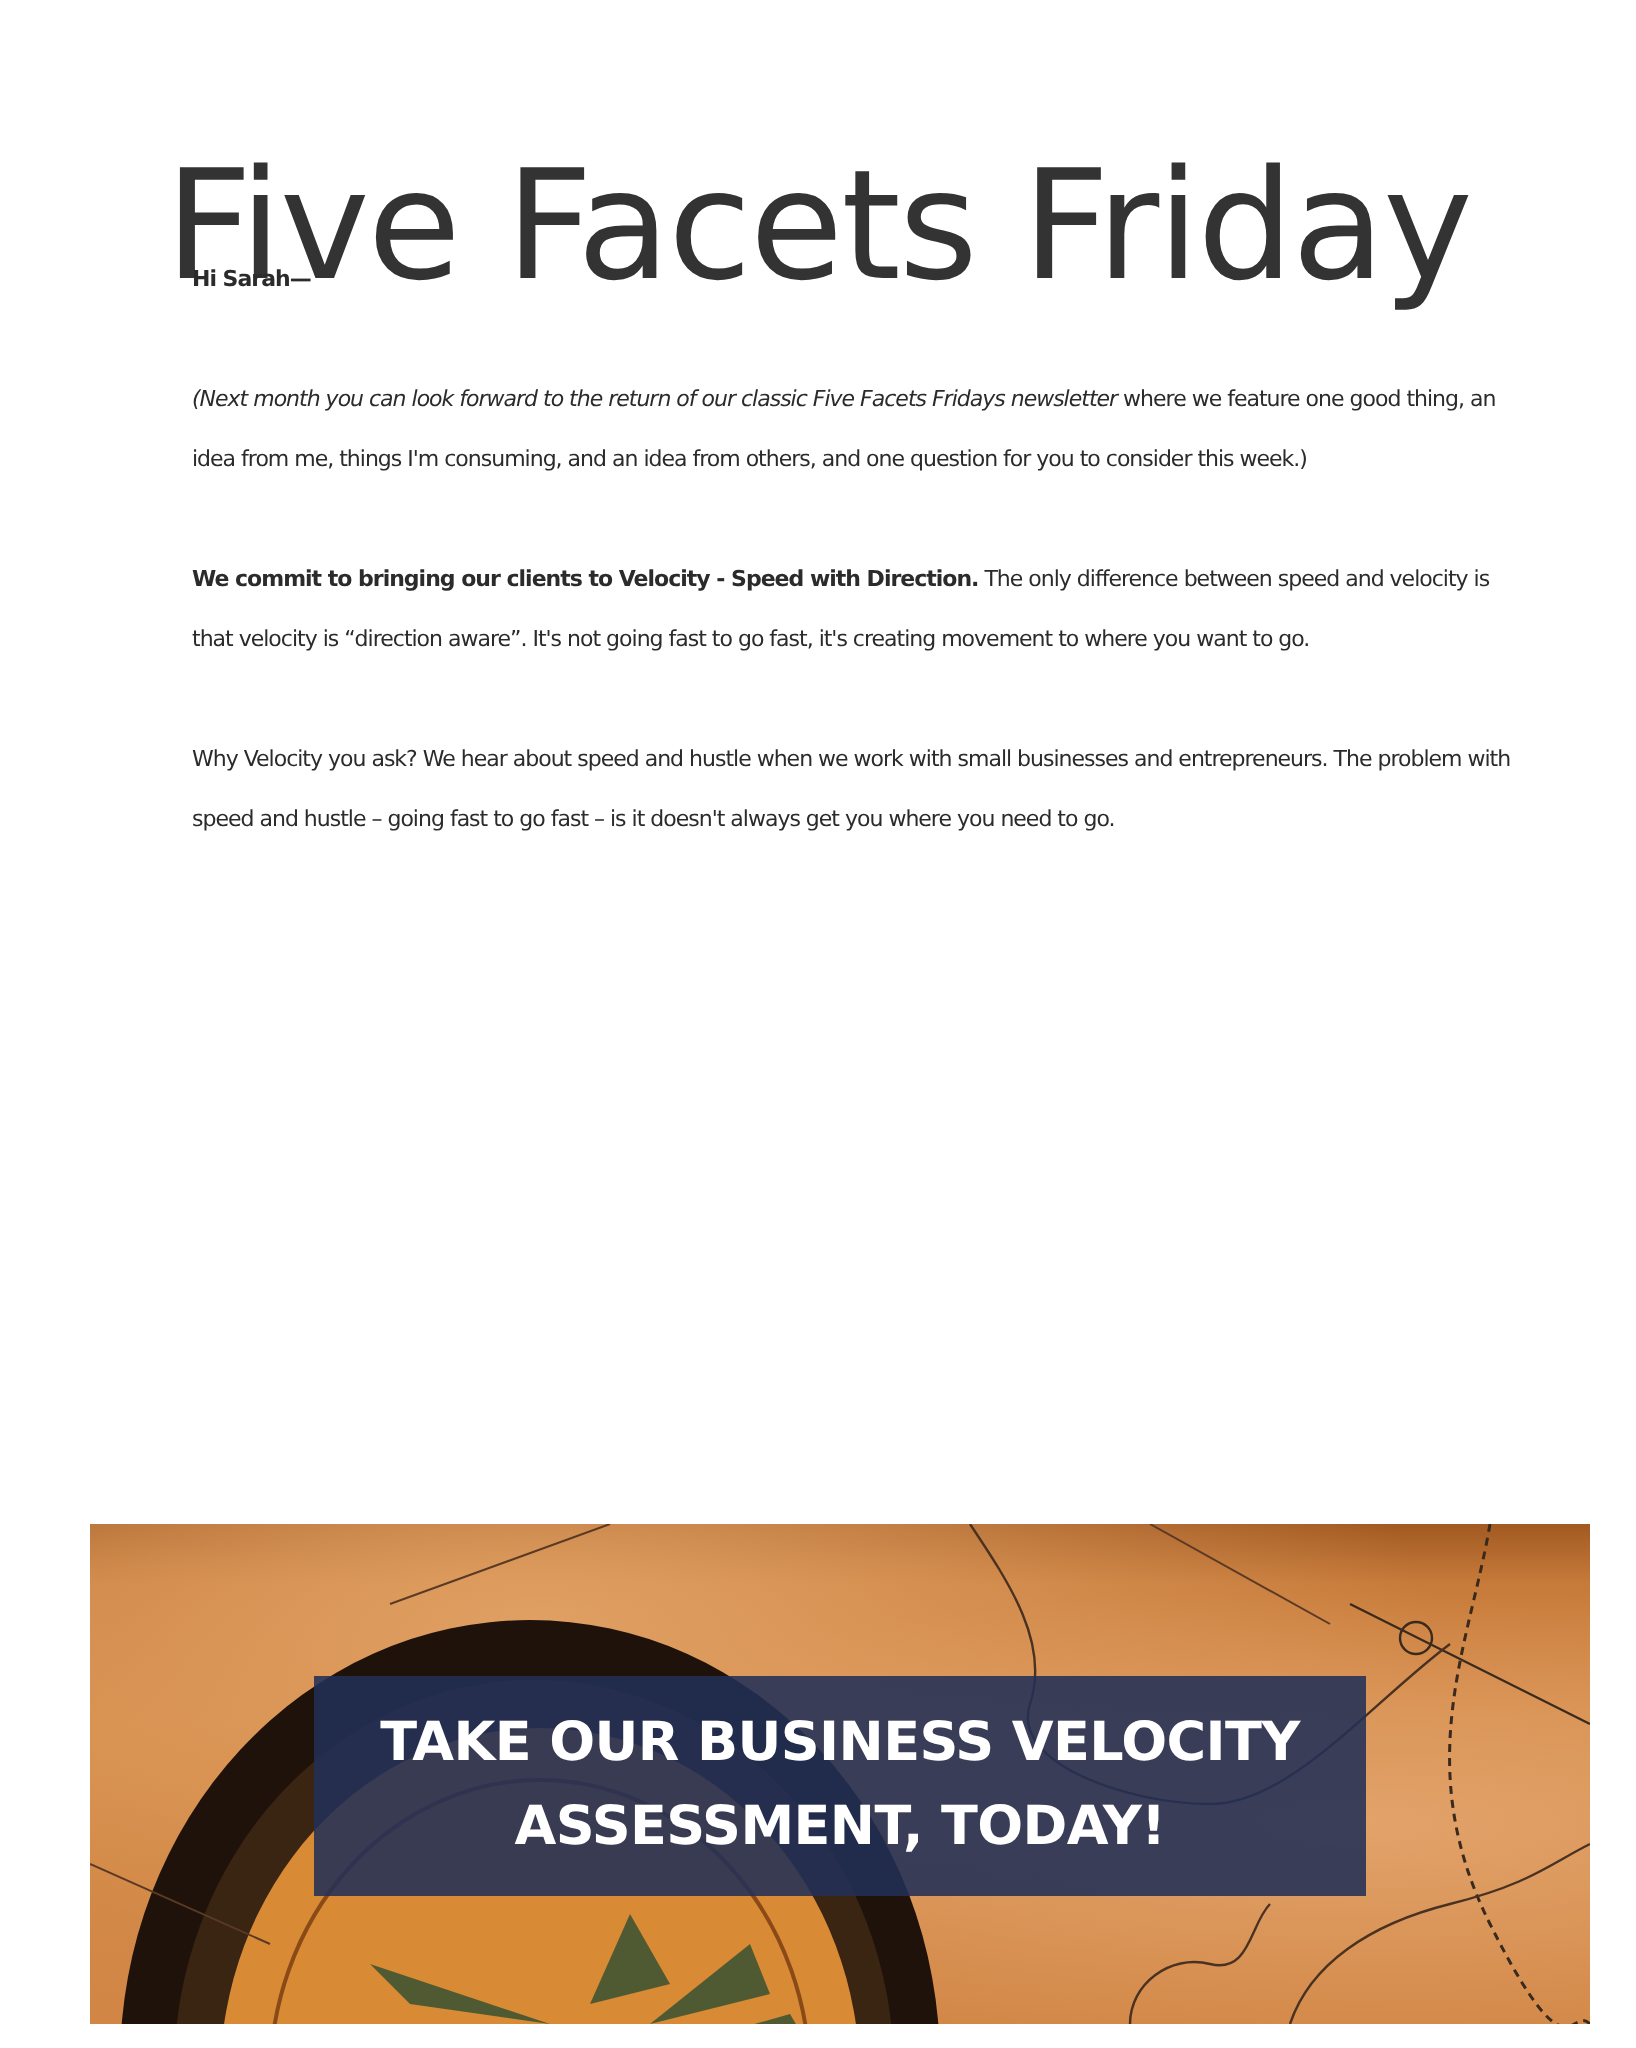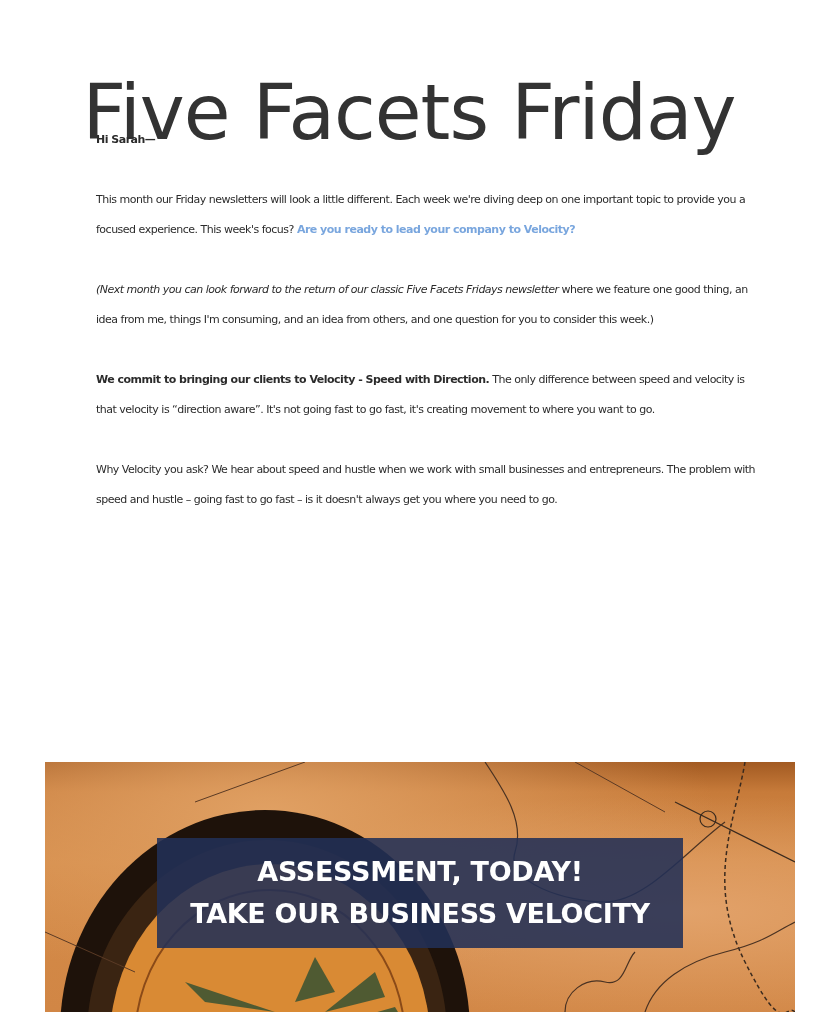--- a/index.html
+++ b/index.html
@@ -37,21 +37,20 @@
   }
 </style>
 </head>
 <body>
 
 <h1 class="title">Five Facets Friday</h1>
 
 <div class="content">
   <p class="greeting">Hi Sarah—</p>
 
-  <p><span>This month our Friday newsletters will look a little different. Each week we're diving deep on one important topic to provide you a focused experience. This week's focus? </span><a class="link" href="#">Are you ready to lead your company to Velocity?</a></p>
 
   <p><em>(Next month you can look forward to the return of our classic Five Facets Fridays newsletter</em><span> where we feature one good thing, an idea from me, things I'm consuming, and an idea from others, and one question for you to consider this week.)</span></p>
 
   <p><span class="bold">We commit to bringing our clients to Velocity - Speed with Direction.</span><span> The only difference between speed and velocity is that velocity is “direction aware”. It's not going fast to go fast, it's creating movement to where you want to go.</span></p>
 
   <p>Why Velocity you ask? We hear about speed and hustle when we work with small businesses and entrepreneurs. The problem with speed and hustle – going fast to go fast – is it doesn't always get you where you need to go.</p>
 </div>
 
 <a href="#" class="banner">
   <svg width="750" height="250" viewBox="0 0 750 250">
@@ -71,17 +70,17 @@
     <path d="M440 0 C460 30, 480 60, 470 90 S 520 140, 560 140 S 640 90, 680 60" stroke="#4a3222" stroke-width="1.2" fill="none"></path>
     <path d="M600 250 C610 220, 640 200, 680 190 S 730 170, 750 160" stroke="#4a3222" stroke-width="1.2" fill="none"></path>
     <path d="M520 250 C520 230, 540 215, 560 220 S 580 200, 590 190" stroke="#4a3222" stroke-width="1.2" fill="none"></path>
     <path d="M150 40 L260 0" stroke="#5a3a24" stroke-width="1" fill="none"></path>
     <path d="M0 170 L90 210" stroke="#5a3a24" stroke-width="1" fill="none"></path>
     <path d="M530 0 L620 50" stroke="#5a3a24" stroke-width="1" fill="none"></path>
     <circle cx="663" cy="57" r="8" fill="none" stroke="#3a2a1e" stroke-width="1.2"></circle>
   </svg>
   <div class="banner-box">
     <div class="banner-text">
+      <div>TAKE OUR BUSINESS VELOCITY</div>
       <div>ASSESSMENT, TODAY!</div>
-      <div>TAKE OUR BUSINESS VELOCITY</div>
     </div>
   </div>
 </a>
 
 </body></html>

